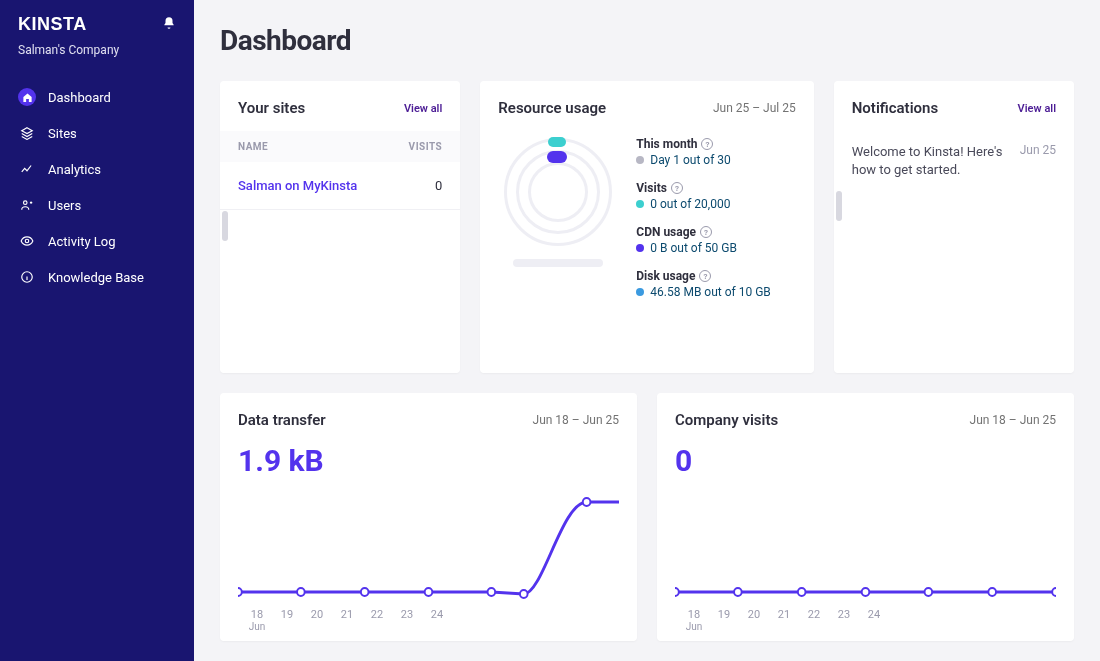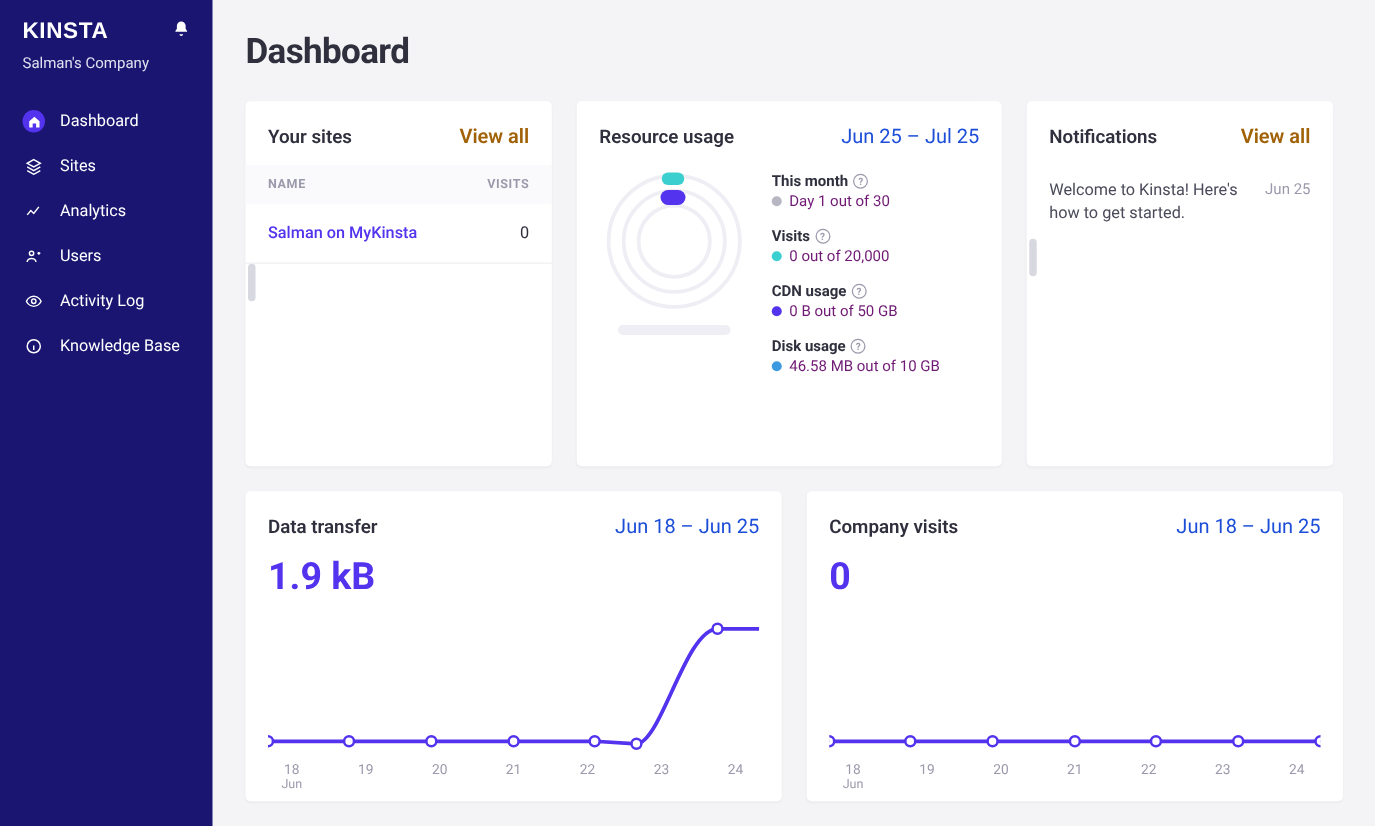--- a/index.html
+++ b/index.html
@@ -1,41 +1,41 @@
 <!DOCTYPE html>
 <html><head>
 <meta charset="utf-8">
 <style>
 * { box-sizing: border-box; margin: 0; padding: 0; }
 body { font-family: -apple-system, BlinkMacSystemFont, "Segoe UI", Roboto, sans-serif; background: #f4f4f7; width: 1100px; height: 661px; overflow: hidden; color: #1a1a2e; }
 .app { display: flex; height: 100%; }
 
 
-.sidebar { width: 170px; background: #191570; color: #fff; flex-shrink: 0; padding: 14px 0; }
+.sidebar { width: 194px; background: #191570; color: #fff; flex-shrink: 0; padding: 14px 0; }
 .sidebar-top { display: flex; align-items: flex-start; justify-content: space-between; padding: 0 18px 8px; }
 .logo { font-weight: 900; font-size: 18px; letter-spacing: 0.5px; text-transform: uppercase; font-family: Arial, sans-serif; }
 .company { font-size: 12px; color: #e0e0f0; padding: 0 18px 22px; }
 .bell { color: #fff; font-size: 14px; margin-top: 2px; }
 .nav-list { list-style: none; }
 .nav-item { display: flex; align-items: center; gap: 12px; padding: 9px 18px; font-size: 13px; cursor: pointer; }
 .nav-item .icn { width: 18px; height: 18px; display: inline-flex; align-items: center; justify-content: center; }
 .nav-item.active .icn { background: #5333ed; border-radius: 50%; }
 .nav-item svg { width: 14px; height: 14px; }
 .nav-item.active .icn svg { width: 11px; height: 11px; }
 
 
 .main { flex: 1; padding: 24px 26px; overflow: auto; }
 h1.page-title { font-size: 28px; font-weight: 700; color: #2f2f3d; margin-bottom: 24px; letter-spacing: -0.5px; }
 
 .row { display: flex; gap: 20px; margin-bottom: 20px; }
 .card { background: #fff; border-radius: 4px; box-shadow: 0 1px 2px rgba(0,0,0,0.04); }
 .card-head { display: flex; justify-content: space-between; align-items: center; padding: 18px 18px 14px; }
 .card-title { font-size: 15px; font-weight: 600; color: #2f2f3d; }
-.card-link { font-size: 16px; color: #a16207; font-weight: 600; text-decoration: none; }
-.card-daterange { font-size: 16px; color: #1d4ed8; }
+.card-link { font-size: 11px; color: #4c1d95; font-weight: 600; text-decoration: none; }
+.card-daterange { font-size: 12px; color: #737373; }
 
 
 .card.sites { width: 245px; height: 292px; }
 .sites-header { display: flex; justify-content: space-between; padding: 10px 18px; background: #fafafc; font-size: 10px; font-weight: 700; color: #9a9aac; letter-spacing: 0.5px; }
 .site-row { display: flex; justify-content: space-between; padding: 16px 18px; font-size: 13px; border-bottom: 1px solid #f0f0f4; gap: 36px; }
 .site-name { color: #5333ed; font-weight: 500; }
 .site-visits { color: #2f2f3d; }
 .scroll-hint { position: absolute; width: 6px; height: 30px; background: #d8d8e0; border-radius: 3px; }
 
 
@@ -46,36 +46,36 @@
 .donut .ring { position: absolute; border-radius: 50%; border-style: solid; }
 .r1 { width: 108px; height: 108px; top: 1px; left: 1px; border-width: 3px; border-color: #eeeef4; }
 .r2 { width: 84px; height: 84px; top: 13px; left: 13px; border-width: 3px; border-color: #eeeef4; }
 .r3 { width: 60px; height: 60px; top: 25px; left: 25px; border-width: 3px; border-color: #eeeef4; }
 .blob1 { position: absolute; width: 18px; height: 10px; background: #3ccfcf; border-radius: 5px; top: 0; left: 45px; }
 .blob2 { position: absolute; width: 20px; height: 12px; background: #5333ed; border-radius: 6px; top: 14px; left: 44px; }
 .bar-skel { margin-top: 12px; width: 90px; height: 8px; background: #eeeef4; border-radius: 4px; }
 .metrics { flex: 1; font-size: 12px; }
 .metric-group { margin-bottom: 14px; }
 .metric-title { font-weight: 700; color: #2f2f3d; margin-bottom: 2px; display: flex; align-items: center; gap: 4px; }
-.metric-value { color: #701a75; display: flex; align-items: center; gap: 6px; }
+.metric-value { color: #0c4a6e; display: flex; align-items: center; gap: 6px; }
 .dot { width: 8px; height: 8px; border-radius: 50%; display: inline-block; }
 .qmark { width: 12px; height: 12px; border: 1px solid #9a9aac; border-radius: 50%; display: inline-flex; align-items: center; justify-content: center; font-size: 8px; color: #9a9aac; }
 
 
 .card.notif { width: 245px; height: 292px; }
 .notif-body { padding: 12px 18px; font-size: 13px; display: flex; gap: 10px; }
 .notif-text { color: #4a4a5a; flex: 1; line-height: 1.4; }
 .notif-date { color: #9a9aac; font-size: 12px; }
 
 
 .card.chart { flex: 1; height: 248px; position: relative; padding-bottom: 10px; }
 .big-number { font-size: 30px; font-weight: 700; color: #5333ed; padding: 0 18px; }
 .chart-area { position: relative; height: 110px; margin-top: 14px; padding: 0 18px; }
 .chart-svg { width: 100%; height: 100%; }
-.x-axis { display: flex; justify-content: space-between; padding: 6px 22px 0; font-size: 11px; color: #9a9aac; }
+.x-axis { display: flex; justify-content: flex-start; padding: 6px 22px 0; font-size: 11px; color: #9a9aac; }
 .x-tick { text-align: center; width: 30px; }
 .x-month { display: block; font-size: 10px; }
 
 </style>
 </head>
 <body>
 
 <div class="app">
   <aside class="sidebar">
     <div class="sidebar-top">

